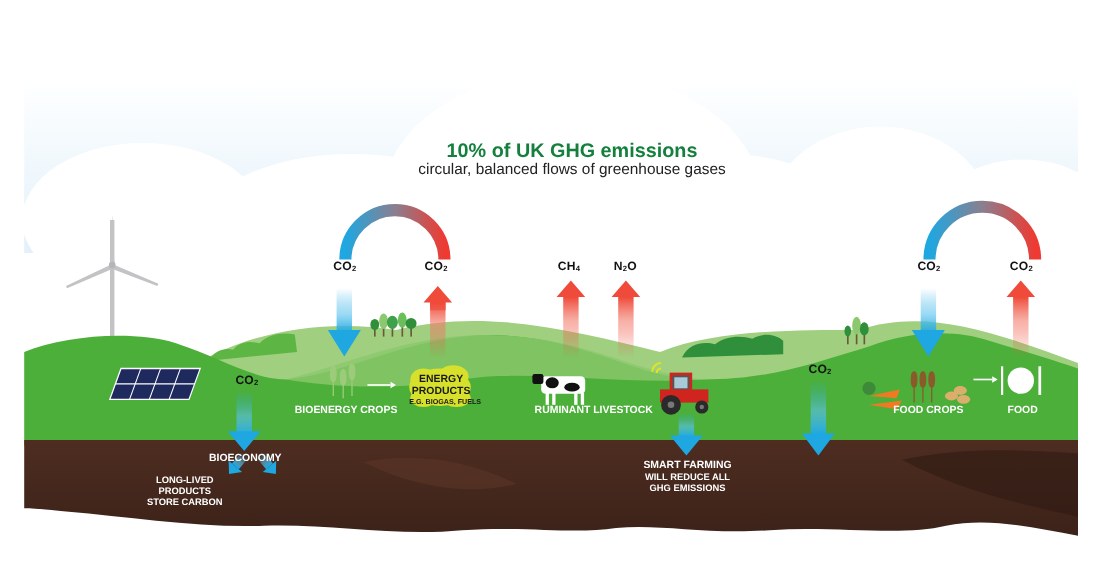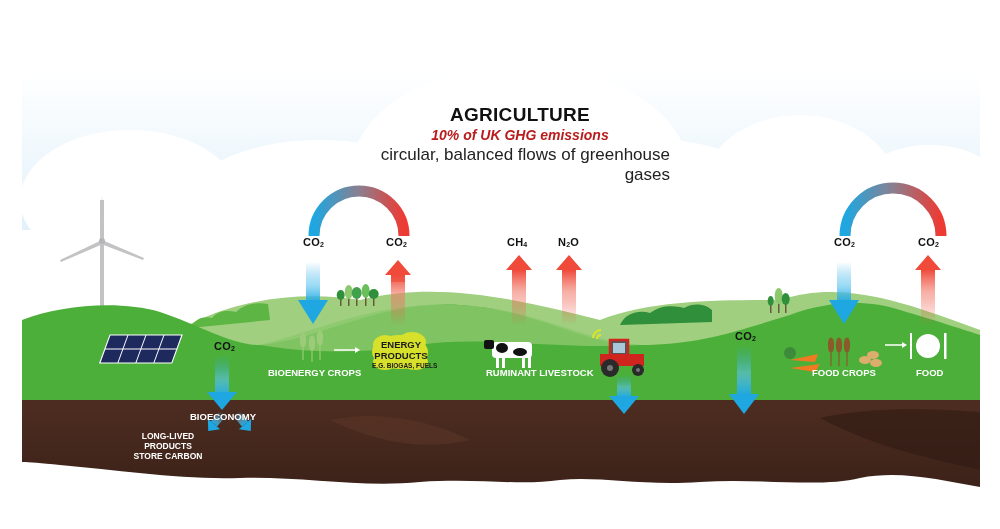--- a/index.html
+++ b/index.html
@@ -4,22 +4,22 @@
 <style>
   html, body { margin: 0; padding: 0; background: #ffffff; }
   #stage { position: relative; width: 1000px; height: 529px; overflow: hidden; background: #ffffff; font-family: "Liberation Sans", "DejaVu Sans", sans-serif; }
   #scene { position: absolute; left: 0; top: 0; width: 1000px; height: 529px; }
   .lbl { position: absolute; font-weight: bold; text-transform: uppercase; text-align: center; line-height: 1.15; white-space: nowrap; }
   .lbl.white { color: #ffffff; }
   .lbl.dark { color: #1a1a1a; }
   .gas { position: absolute; font-weight: bold; font-size: 11px; color: #111; letter-spacing: 0.2px; }
   .gas sub { font-size: 7px; vertical-align: baseline; position: relative; top: 1px; }
   .title { position: absolute; left: 380px; top: 104px; width: 280px; text-align: center; font-weight: bold; font-size: 19px; color: #111; letter-spacing: 0.3px; }
-  .subtitle { position: absolute; left: 380px; top: 127px; width: 280px; text-align: center; font-weight: bold; font-size: 14px; color: #b91c1c; font-style: italic; }
-  .desc { position: absolute; left: 370px; top: 145px; width: 300px; text-align: right; font-size: 17px; color: #222; }
+  .subtitle { position: absolute; left: 380px; top: 127px; width: 280px; text-align: center; font-weight: bold; font-size: 18px; color: #15803d; }
+  .desc { position: absolute; left: 370px; top: 145px; width: 300px; text-align: center; font-size: 14px; color: #222; }
   .small { font-size: 8.5px; }
   .med { font-size: 9.5px; }
 </style>
 </head>
 <body>
 
 <div id="stage">
 
   <svg id="scene" viewBox="0 0 1000 529" xmlns="http://www.w3.org/2000/svg">
     <defs>
@@ -222,21 +222,20 @@
     </g>
     <line x1="885" y1="345" x2="902" y2="345" stroke="#fff" stroke-width="1.5"></line>
     <polygon points="902,342 907,345 902,348" fill="#fff"></polygon>
     <g fill="#ffffff">
       <rect x="910" y="333" width="2" height="26"></rect>
       <circle cx="928" cy="346" r="12"></circle>
       <rect x="944" y="333" width="2.5" height="26"></rect>
     </g>
   </svg>
 
-  <div class="title">AGRICULTURE</div>
   <div class="subtitle">10% of UK GHG emissions</div>
   <div class="desc">circular, balanced flows of greenhouse gases</div>
 
   <div class="gas" style="left:303px; top:236px;"><span>CO</span><sub>2</sub></div>
   <div class="gas" style="left:386px; top:236px;"><span>CO</span><sub>2</sub></div>
   <div class="gas" style="left:507px; top:236px;"><span>CH</span><sub>4</sub></div>
   <div class="gas" style="left:558px; top:236px;"><span>N</span><sub>2</sub><span>O</span></div>
   <div class="gas" style="left:834px; top:236px;"><span>CO</span><sub>2</sub></div>
   <div class="gas" style="left:918px; top:236px;"><span>CO</span><sub>2</sub></div>
   <div class="gas" style="left:214px; top:340px;"><span>CO</span><sub>2</sub></div>
@@ -251,13 +250,18 @@
   <div class="lbl white med" style="left:462px; top:368px;margin-left:24px;">RUMINANT LIVESTOCK</div>
   <div class="lbl white med" style="left:812px; top:368px;">FOOD CROPS</div>
   <div class="lbl white med" style="left:916px; top:368px;">FOOD</div>
 
   <div class="lbl white med" style="left:190px; top:412px;">BIOECONOMY</div>
   <div class="lbl white small" style="left:128px; top:432px; width:80px;">
     <div>LONG-LIVED</div>
     <div>PRODUCTS</div>
     <div>STORE CARBON</div>
   </div>
+  <div class="lbl white" style="left:580px; top:418px; width:90px;">
+    <div class="med">SMART FARMING</div>
+    <div class="small">WILL REDUCE ALL</div>
+    <div class="small">GHG EMISSIONS</div>
+  </div>
 </div>
 
 </body></html>

